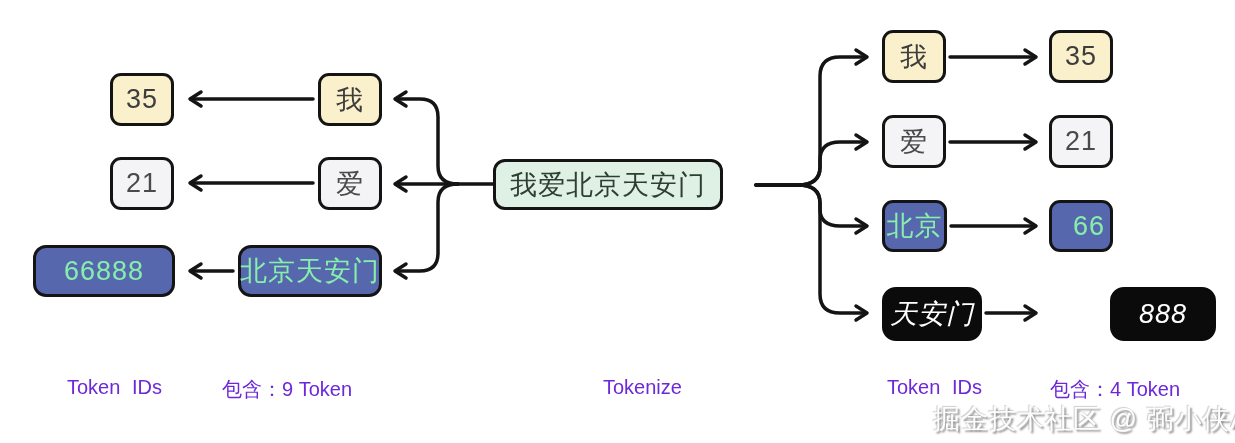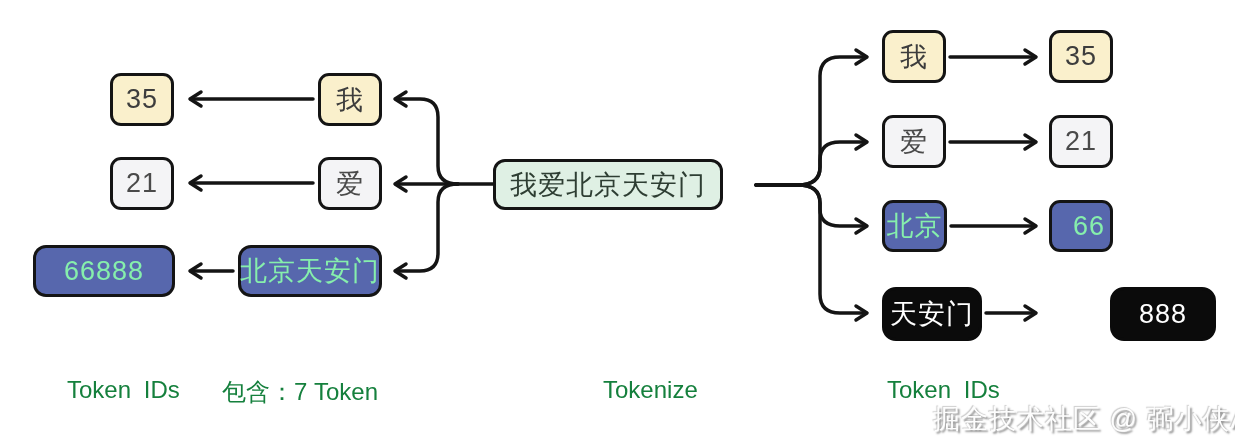--- a/index.html
+++ b/index.html
@@ -16,21 +16,21 @@
     display:flex;align-items:center;justify-content:center;
     box-sizing:border-box;
     border:3.5px solid #141414;
     font-size:27px;
     letter-spacing:1px;
     white-space:nowrap;
   }
   .cream{background:#faf0cc;color:#3d3d3d;}
   .gray{background:#f4f4f6;color:#4a4a4a;}
   .blue{background:#5767ad;color:#86efac;}
-  .blackbox{background:#0b0b0b;color:#ffffff;border-color:#0b0b0b;}
+  .blackbox{background:#0b0b0b;color:#ffffff;border-color:#0b0b0b;font-style:italic;}
   .green{background:#dff0e4;color:#2e3e33;}
 
   
   #l-id-0{left:110px;top:73px;width:64px;height:53px;border-radius:11px;}
   #l-id-1{left:110px;top:157px;width:64px;height:53px;border-radius:11px;}
   #l-id-2{left:33px;top:245px;width:142px;height:52px;border-radius:13px;text-align:right;}
   #l-tok-0{left:318px;top:73px;width:64px;height:53px;border-radius:11px;}
   #l-tok-1{left:318px;top:157px;width:64px;height:53px;border-radius:11px;}
   #l-tok-2{left:238px;top:245px;width:144px;height:52px;border-radius:13px;}
 
@@ -42,22 +42,22 @@
   #r-tok-1{left:882px;top:115px;width:64px;height:53px;border-radius:11px;}
   #r-tok-2{left:882px;top:200px;width:65px;height:52px;border-radius:11px;}
   #r-tok-3{left:882px;top:287px;width:100px;height:54px;border-radius:14px;}
   #r-id-0{left:1049px;top:30px;width:64px;height:53px;border-radius:11px;}
   #r-id-1{left:1049px;top:115px;width:64px;height:53px;border-radius:11px;}
   #r-id-2{left:1049px;top:200px;width:64px;height:52px;border-radius:11px;padding-left:16px;}
   #r-id-3{left:1110px;top:287px;width:106px;height:54px;border-radius:14px;text-align:right;}
 
   .footer-label{
     position:absolute;
-    font-size:24px;
-    color:#15803d;
+    font-size:20px;
+    color:#6d28d9;
     white-space:nowrap;
   }
   #lbl-token-ids-left{left:67px;top:376px;word-spacing:6px;}
   #lbl-count-left{left:222px;top:376px;}
   #lbl-tokenize{left:603px;top:376px;}
   #lbl-token-ids-right{left:887px;top:376px;word-spacing:6px;}
   #lbl-count-right{left:1050px;top:376px;}
 
   #watermark{
     position:absolute;
@@ -116,19 +116,20 @@
   <div class="box gray" id="r-tok-1">爱</div>
   <div class="box blue" id="r-tok-2">北京</div>
   <div class="box blackbox" id="r-tok-3">天安门</div>
 
   <div class="box cream" id="r-id-0">35</div>
   <div class="box gray" id="r-id-1">21</div>
   <div class="box blue" id="r-id-2">66</div>
   <div class="box blackbox" id="r-id-3">888</div>
 
   <div class="footer-label" id="lbl-token-ids-left">Token IDs</div>
-  <div class="footer-label" id="lbl-count-left">包含：7 Token</div>
+  <div class="footer-label" id="lbl-count-left">包含：9 Token</div>
   <div class="footer-label" id="lbl-tokenize">Tokenize</div>
   <div class="footer-label" id="lbl-token-ids-right">Token IDs</div>
+  <div class="footer-label" id="lbl-count-right">包含：4 Token</div>
 
   <div id="watermark">掘金技术社区 @ 弼小侠AI</div>
 
 </div>
 
 </body></html>

